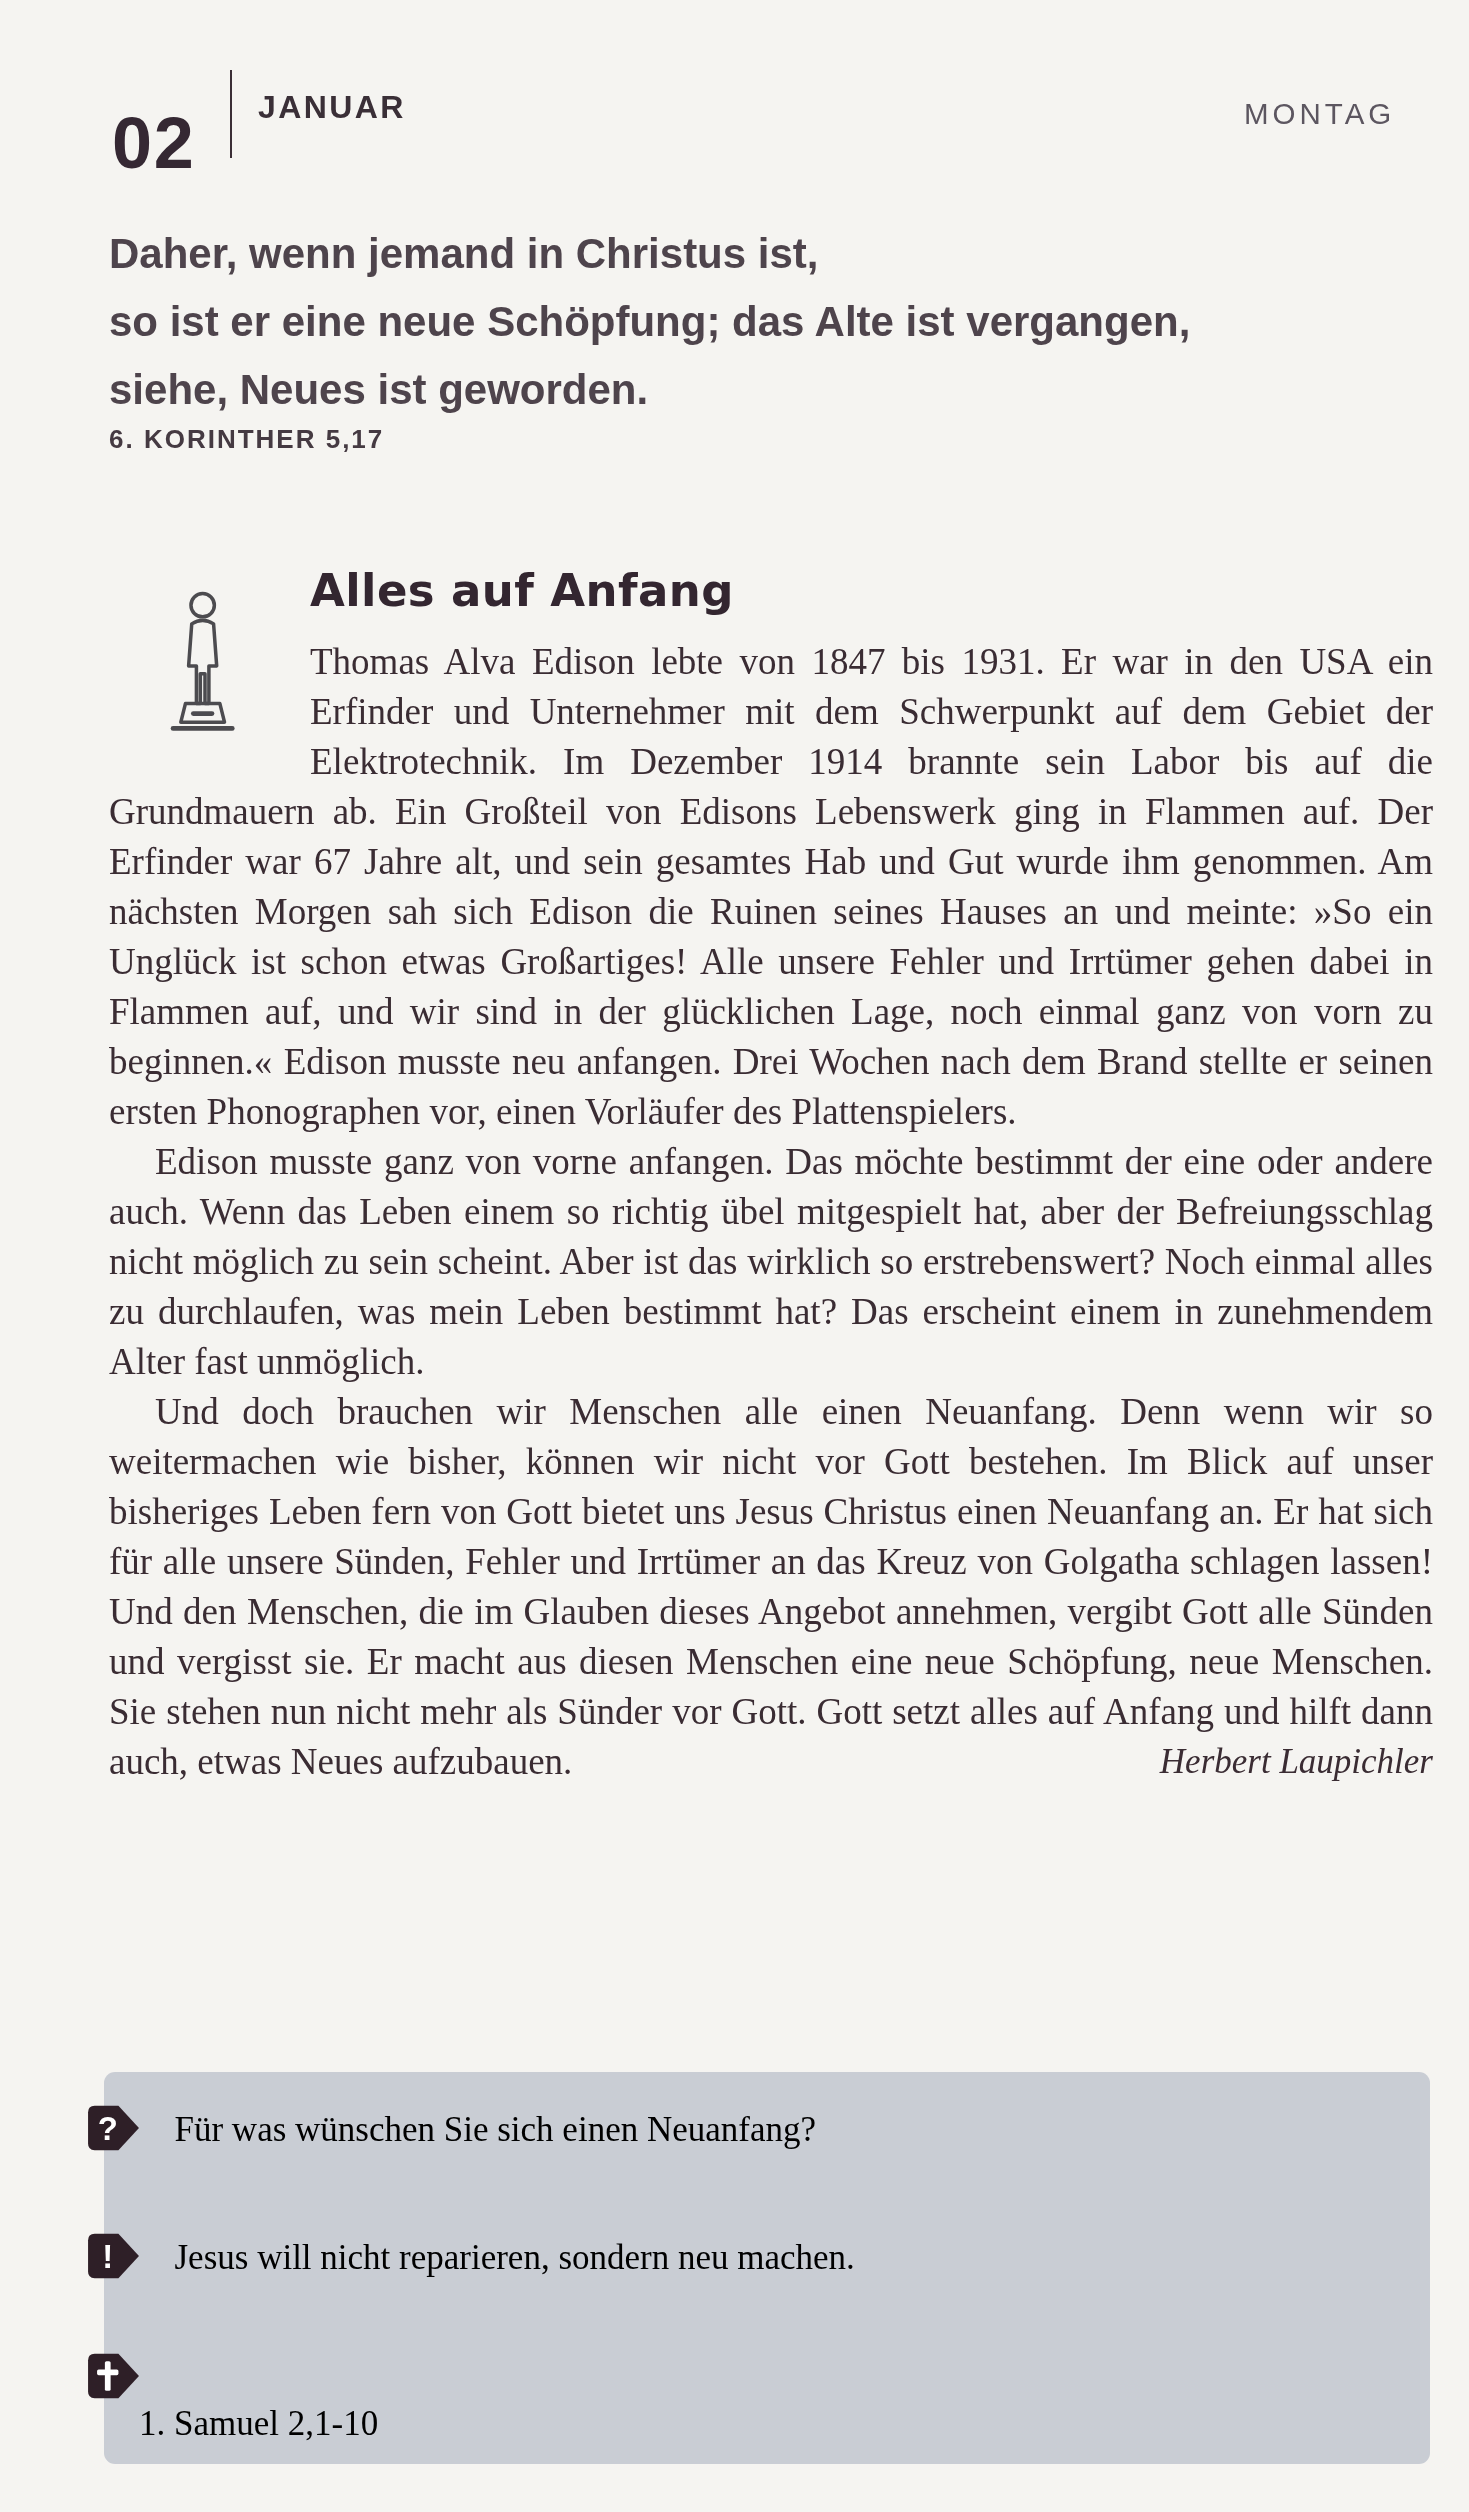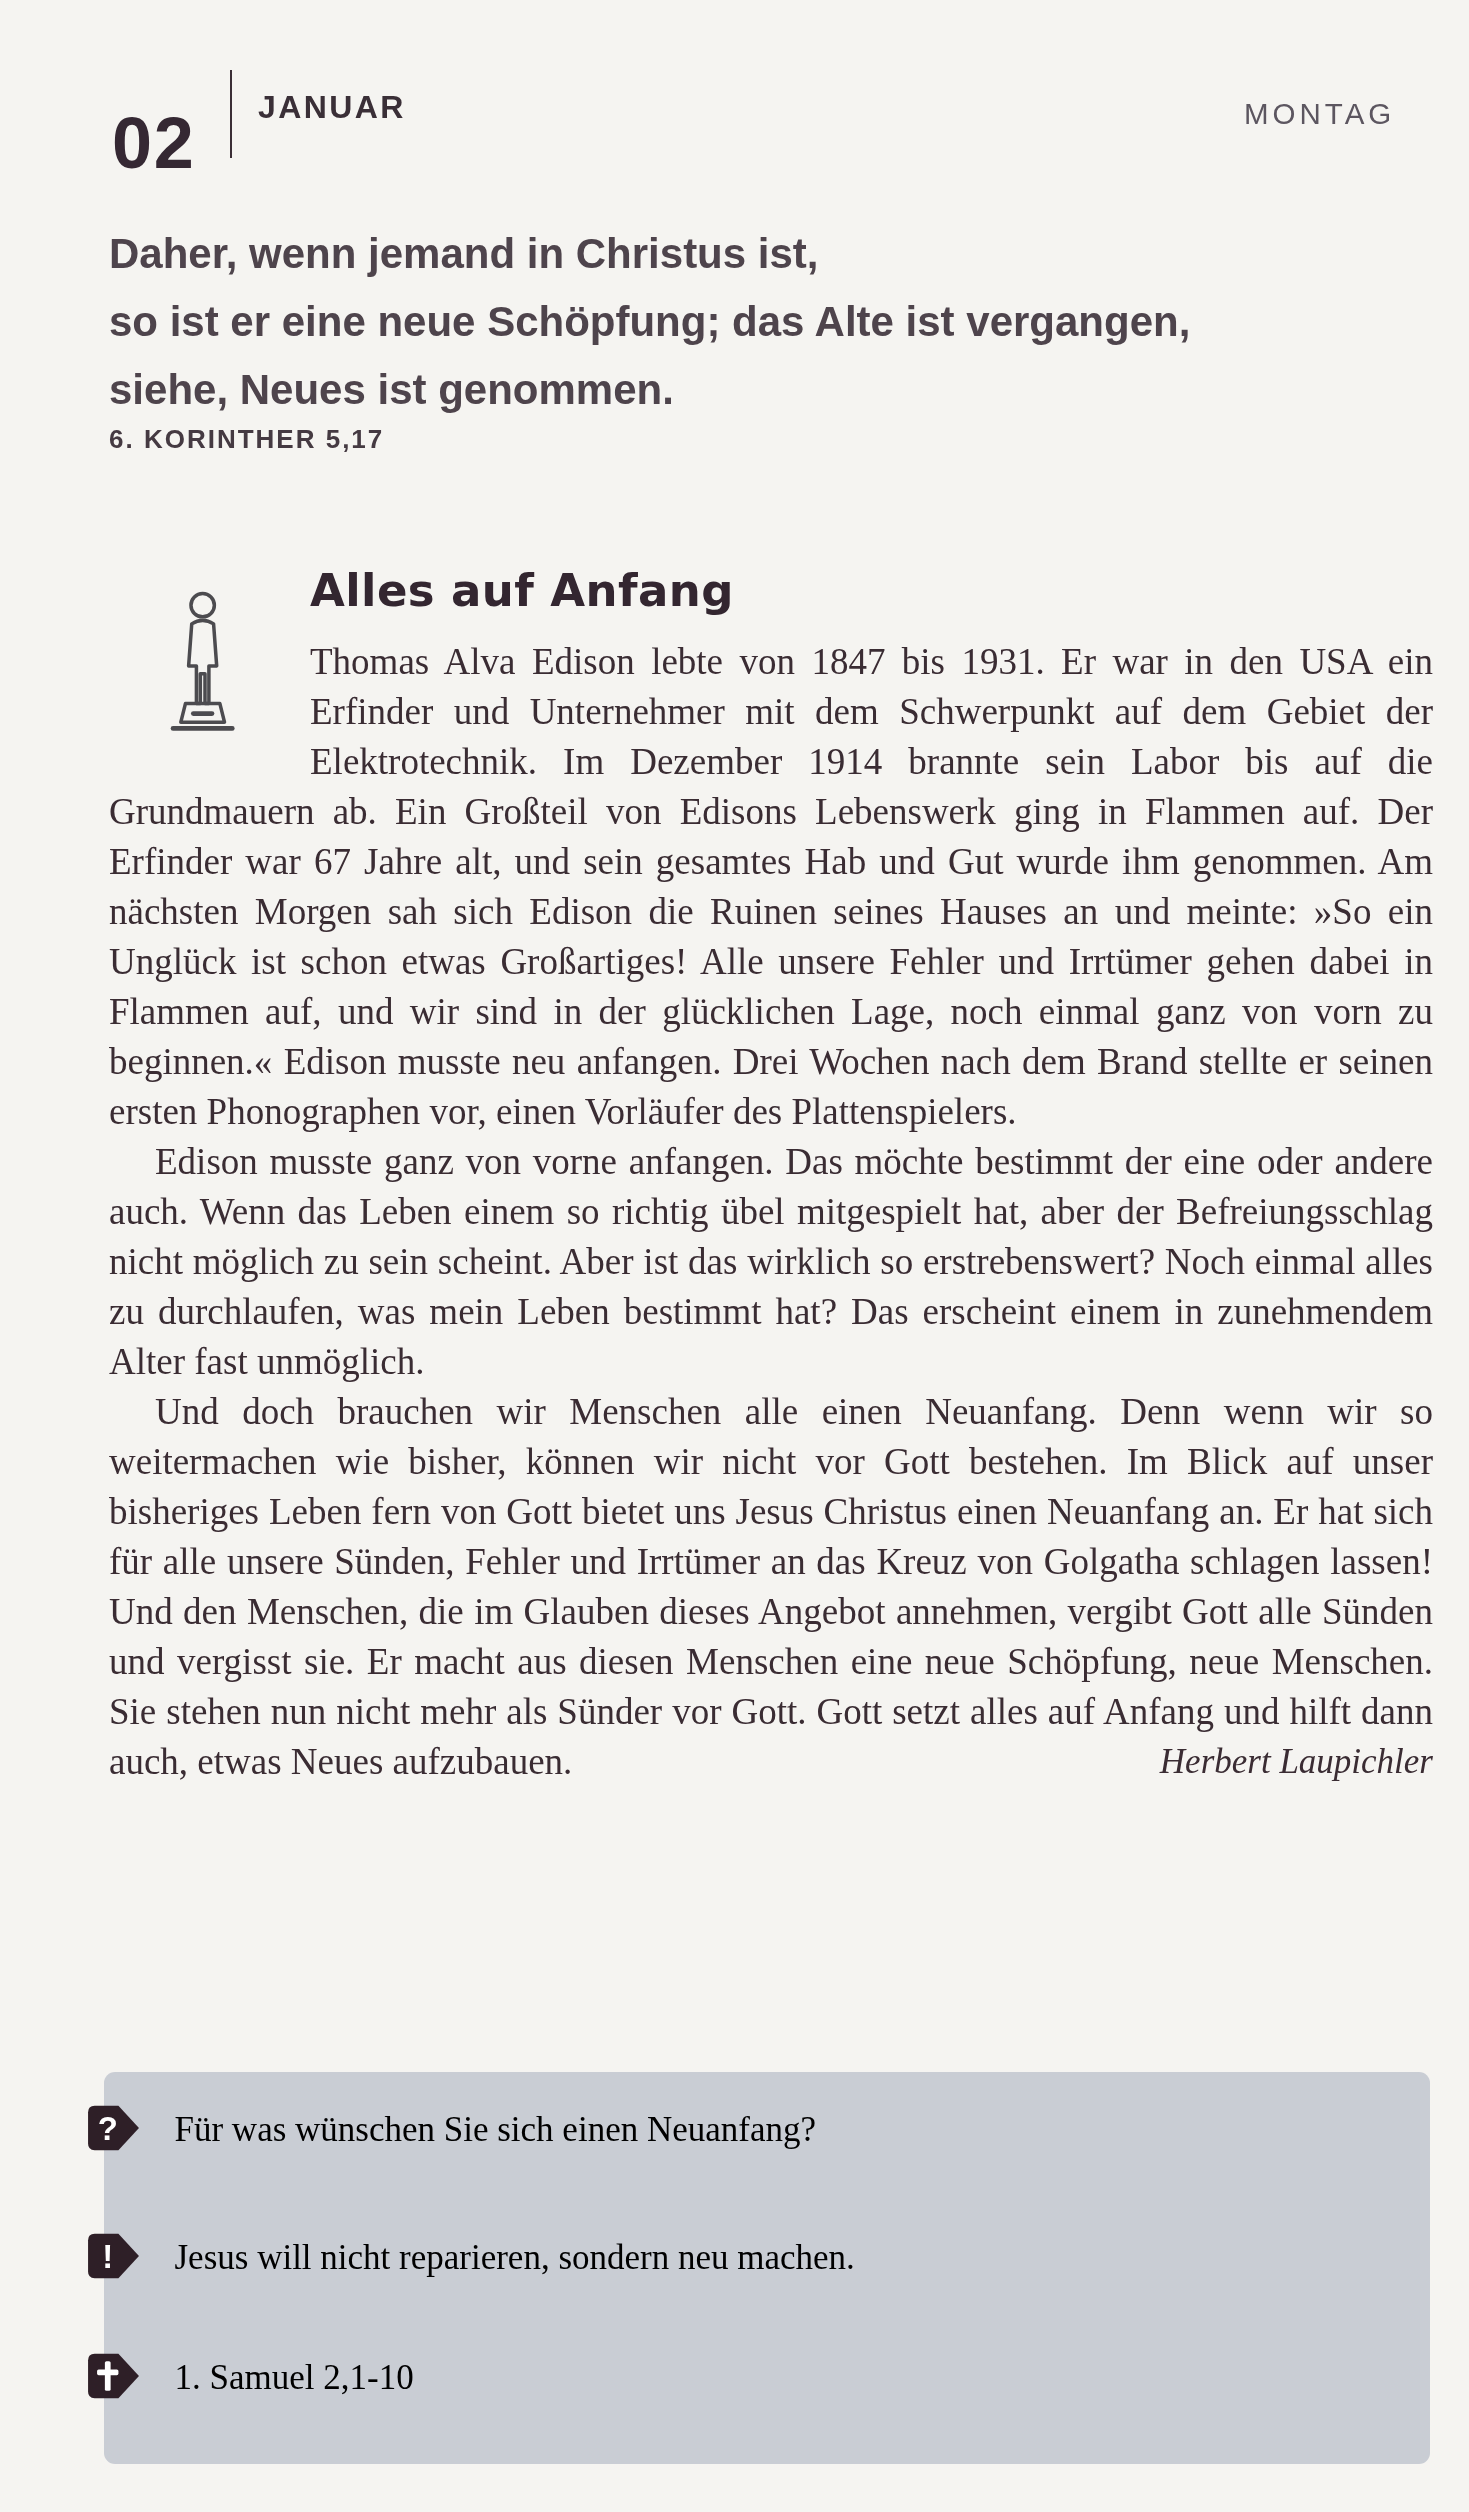--- a/index.html
+++ b/index.html
@@ -65,21 +65,21 @@
   
   .footer-box{
     position:absolute;left:104px;top:2072px;width:1326px;height:392px;
     background:#c9cdd4;border-radius:11px;
   }
   .footer-row{
     position:absolute;left:0;display:flex;align-items:flex-start;
   }
   .footer-row.r0{top:33px;}
   .footer-row.r1{top:161px;}
-  .footer-row.r2{top:281px;}
+  .footer-row.r2{top:281px;flex-direction:column;}
   .tag-icon{
     flex:0 0 auto;width:53px;height:46px;margin-left:-17.5px;
   }
   .footer-text{
     font-family:"Liberation Serif",serif;font-size:35px;line-height:46px;
     color:#000000;margin-left:35px;padding-top:1.6px;
   }
 </style>
 </head>
 <body>
@@ -87,21 +87,21 @@
 <div class="page">
 
   <div class="day-number">02</div>
   <div class="header-divider"></div>
   <div class="month-label">JANUAR</div>
   <div class="weekday-label">MONTAG</div>
 
   <div class="verse">
     <div>Daher, wenn jemand in Christus ist,</div>
     <div>so ist er eine neue Schöpfung; das Alte ist vergangen,</div>
-    <div>siehe, Neues ist genommen.</div>
+    <div>siehe, Neues ist geworden.</div>
   </div>
   <div class="verse-reference">6. KORINTHER 5,17</div>
 
   <div class="article">
     <svg class="person-icon" viewBox="0 0 110 200" fill="none" stroke="#4c4b4f" stroke-width="4.5" stroke-linejoin="round" stroke-linecap="round">
       <circle cx="52" cy="22" r="15"></circle>
       <path d="M38,46 Q52,37 66,46 L70,100 L60,100 L60,148 L55,148 L55,110 L49,110 L49,148 L44,148 L44,100 L34,100 Z"></path>
       <path d="M30,148 L74,148 L80,172 L24,172 Z"></path>
       <path d="M40,161 H64" stroke-width="6"></path>
       <path d="M14,180 H90" stroke-width="6"></path>

